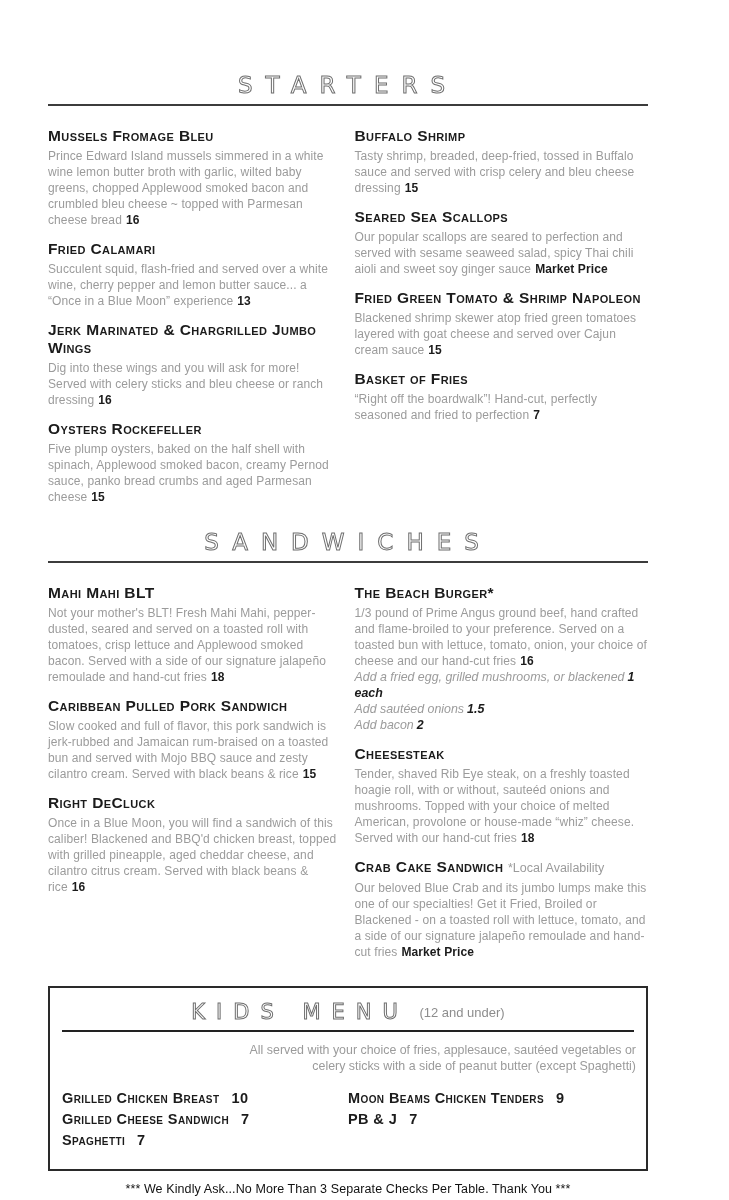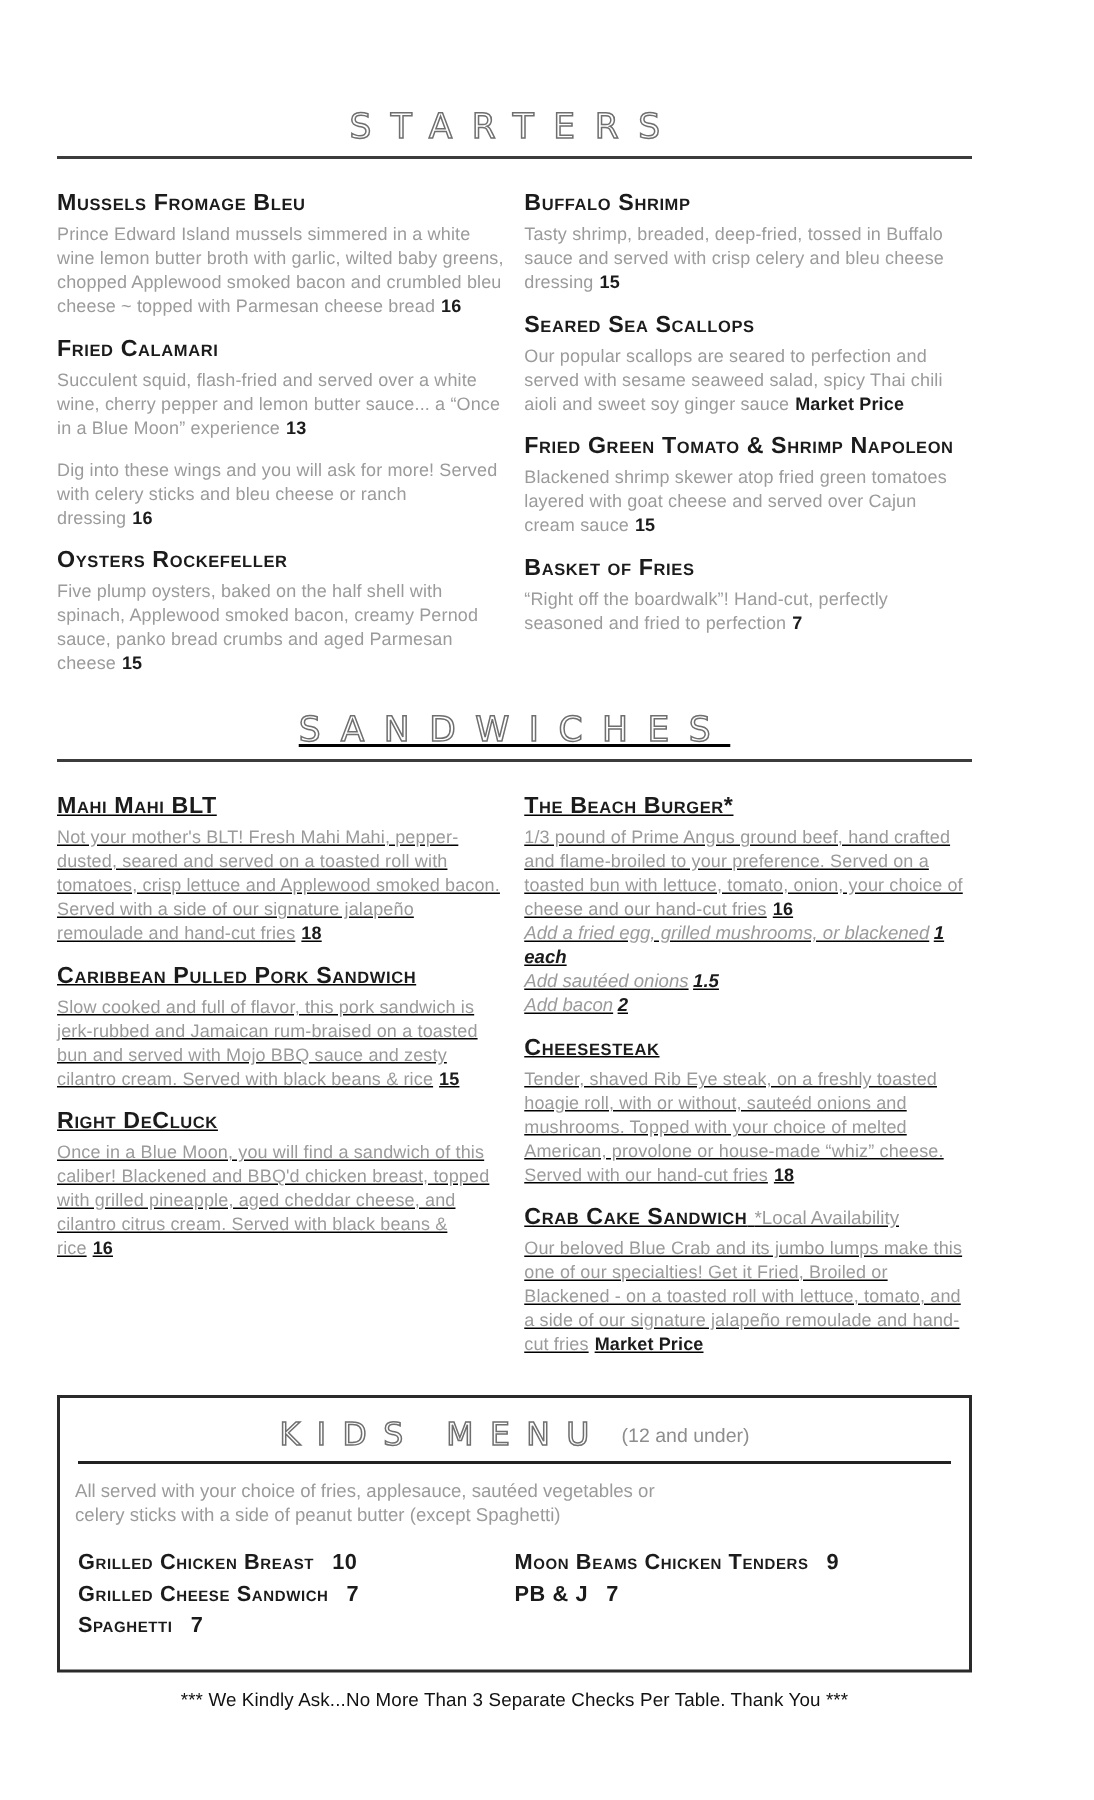--- a/index.html
+++ b/index.html
@@ -4,21 +4,21 @@
 <style>
   * { margin: 0; padding: 0; box-sizing: border-box; }
   html, body { background: #ffffff; }
   body {
     width: 729px; height: 1200px;
     font-family: "Liberation Sans", sans-serif;
     overflow: hidden;
   }
   .page {
     width: 708px; height: 1200px;
-    padding: 72px 60px 0 38px;
+    padding: 72px 60px 0 48px;
     background: #fff;
   }
   
   .section-title {
     text-align: center;
     font-family: "DejaVu Sans", sans-serif;
     font-size: 23px;
     font-weight: 500;
     letter-spacing: 13px;
     color: #6f6f6f;
@@ -65,21 +65,21 @@
     padding-left: 4px;
   }
   .extra {
     font-style: italic;
     font-size: 12.4px;
     line-height: 16px;
     color: #9b9b9b;
   }
   .extra .price { padding-left: 3px; }
   .section { margin-bottom: 2px; }
-  .section + .section { margin-top: 12px; text-decoration: underline; }
+  .section + .section { margin-top: 12px; }
   
   .kids-box {
     margin-top: 14px;
     border: 2px solid #2a2a2a;
     padding: 12px 10px 18px 10px;
   }
   .kids-title-row {
     text-align: center;
     margin-bottom: 6px;
     white-space: nowrap;
@@ -101,21 +101,21 @@
     color: #8d8d8d;
     vertical-align: middle;
     padding-left: 6px;
   }
   .kids-rule {
     border: none;
     border-top: 2px solid #222;
     margin: 0 2px 10px 2px;
   }
   .kids-note {
-    text-align: left;
+    text-align: right;
     font-size: 12.4px;
     line-height: 16px;
     color: #9b9b9b;
     margin-bottom: 14px;
   }
   .kids-cols { display: flex; padding: 0 2px; }
   .kids-col { flex: 1 1 0; }
   .kid-item {
     font-variant: small-caps;
     font-weight: 700;
@@ -147,20 +147,21 @@
       <div class="col">
         <div class="item">
           <h3 class="item-name">Mussels Fromage Bleu</h3>
           <p class="desc"><span>Prince Edward Island mussels simmered in a white wine lemon butter broth with garlic, wilted baby greens, chopped Applewood smoked bacon and crumbled bleu cheese ~ topped with Parmesan cheese bread</span><b class="price">16</b></p>
         </div>
         <div class="item">
           <h3 class="item-name">Fried Calamari</h3>
           <p class="desc"><span>Succulent squid, flash-fried and served over a white wine, cherry pepper and lemon butter sauce... a “Once in a Blue Moon” experience</span><b class="price">13</b></p>
         </div>
         <div class="item">
+          <h3 class="item-name">Jerk Marinated &amp; Chargrilled Jumbo Wings</h3>
           <p class="desc"><span>Dig into these wings and you will ask for more! Served with celery sticks and bleu cheese or ranch dressing</span><b class="price">16</b></p>
         </div>
         <div class="item">
           <h3 class="item-name">Oysters Rockefeller</h3>
           <p class="desc"><span>Five plump oysters, baked on the half shell with spinach, Applewood smoked bacon, creamy Pernod sauce, panko bread crumbs and aged Parmesan cheese</span><b class="price">15</b></p>
         </div>
       </div>
       <div class="col">
         <div class="item">
           <h3 class="item-name">Buffalo Shrimp</h3>

